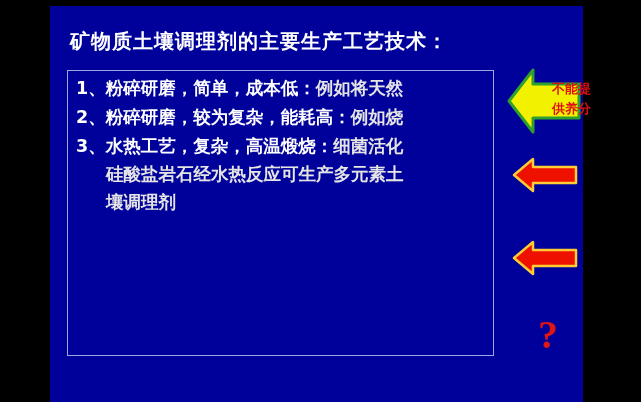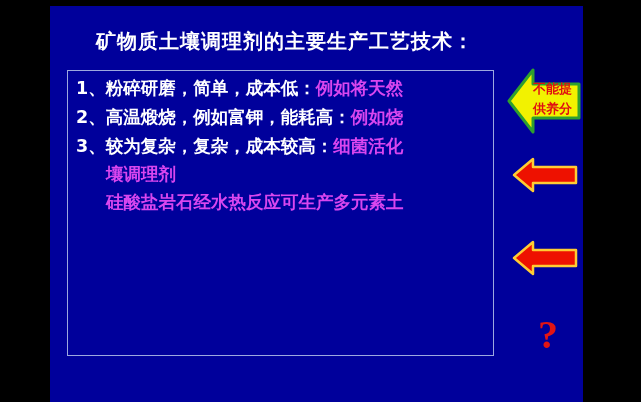--- a/index.html
+++ b/index.html
@@ -30,21 +30,20 @@
     left: 70px;
     top: 24px;
     width: 470px;
     height: 34px;
     color: #FFFFFF;
     font-size: 20px;
     font-weight: bold;
     letter-spacing: 1px;
     line-height: 34px;
     white-space: nowrap;
-    margin-left: 26px;
   }
   
   #content-box {
     position: absolute;
     left: 67px;
     top: 70px;
     width: 427px;
     height: 286px;
     border: 1px solid #9DA8DF;
     box-sizing: border-box;
@@ -64,38 +63,38 @@
     color: #FFFFFF;
     text-indent: 0;
   }
   .bullet-item .b-num {
     color: #FFFFFF;
   }
   .bullet-item .b-head {
     color: #FFFFFF;
   }
   .bullet-item .b-tail {
-    color: #d946ef;
+    color: #e5e5e5;
   }
   .wrapline {
     display: block;
     padding-left: 30px;
   }
   
   #callout-arrow {
     position: absolute;
     left: 507px;
     top: 66px;
     width: 74px;
     height: 70px;
   }
   #callout-arrow svg { display: block; }
   #callout-text {
     position: absolute;
-    left: 533px;
+    left: 552px;
     top: 79px;
     width: 46px;
     color: #E01010;
     font-size: 13px;
     font-weight: bold;
     line-height: 20px;
     text-align: left;
     letter-spacing: 0px;
   }
   .red-arrow {
@@ -131,27 +130,27 @@
 
   <div id="content-box"></div>
 
   <div class="bullet-list">
 
     <div class="bullet-item">
       <span class="b-num">1、</span><span class="b-head">粉碎研磨，简单，成本低：</span><span class="b-tail">例如将天然</span>
     </div>
 
     <div class="bullet-item">
-      <span class="b-num">2、</span><span class="b-head">高温煅烧，例如富钾，能耗高：</span><span class="b-tail">例如烧</span>
+      <span class="b-num">2、</span><span class="b-head">粉碎研磨，较为复杂，能耗高：</span><span class="b-tail">例如烧</span>
     </div>
 
     <div class="bullet-item">
-      <span class="b-num">3、</span><span class="b-head">较为复杂，复杂，成本较高：</span><span class="b-tail">细菌活化</span>
+      <span class="b-num">3、</span><span class="b-head">水热工艺，复杂，高温煅烧：</span><span class="b-tail">细菌活化</span>
+      <span class="wrapline b-tail">硅酸盐岩石经水热反应可生产多元素土</span>
       <span class="wrapline b-tail">壤调理剂</span>
-      <span class="wrapline b-tail">硅酸盐岩石经水热反应可生产多元素土</span>
     </div>
 
 
   </div>
 
   <div id="callout-arrow">
     <svg width="74" height="70" viewBox="0 0 74 70" xmlns="http://www.w3.org/2000/svg">
       <polygon points="2,35 26,4 26,18 72,18 72,52 26,52 26,66" fill="#F2F200" stroke="#2EA02E" stroke-width="3" stroke-linejoin="round"></polygon>
     </svg>
   </div>

